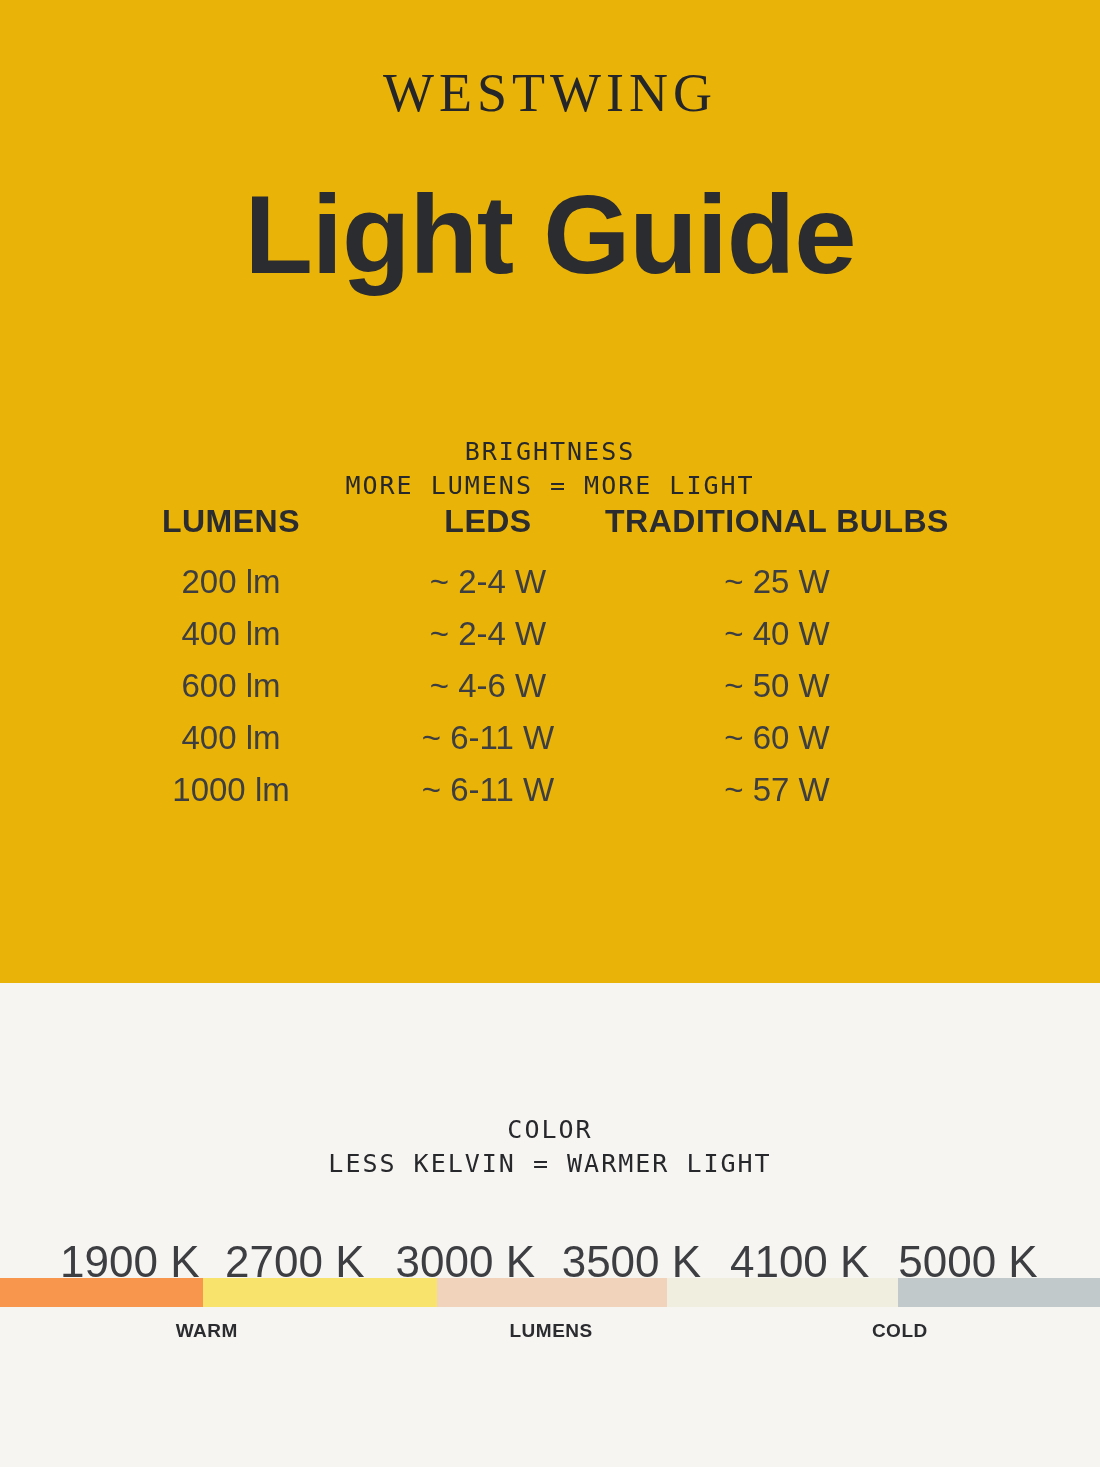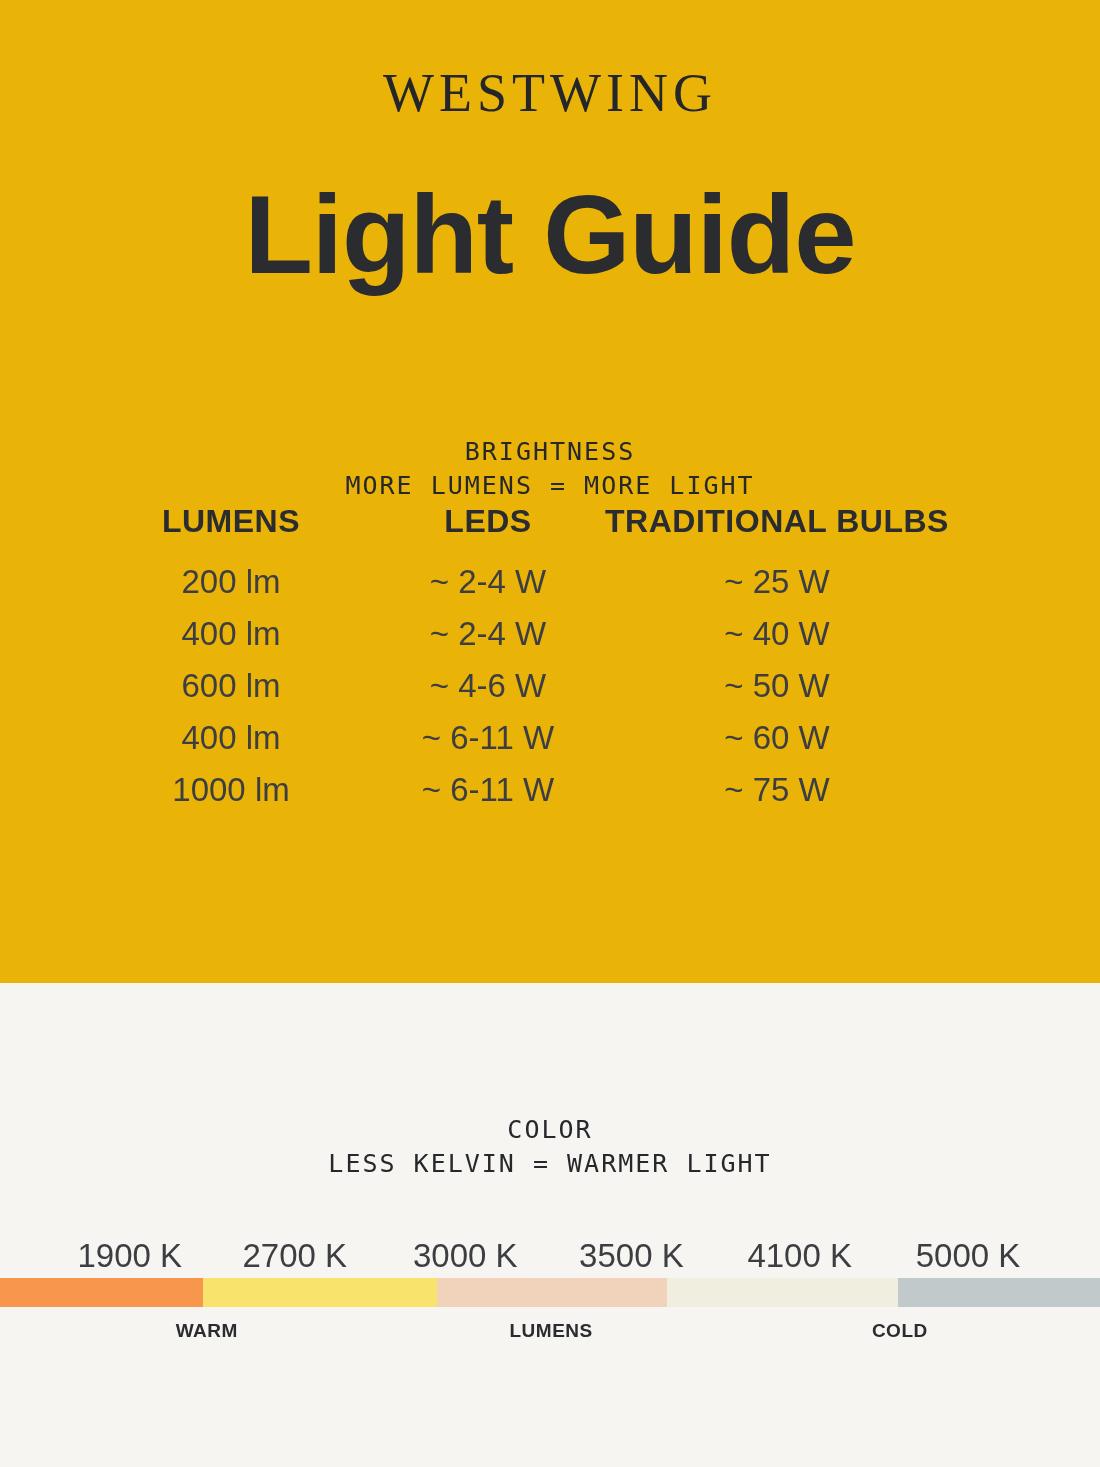--- a/index.html
+++ b/index.html
@@ -69,21 +69,21 @@
     text-align:center;
   }
   .kelvin-row {
     position:relative;
     height:36px;
     margin-top:56px;
   }
   .kelvin-label {
     position:absolute;
     transform:translateX(-50%);
-    font-size:33px;
+    font-size:44px;
     font-weight:400;
     color:#3d3e42;
     white-space:nowrap;
   }
   .scale-bar {
     display:flex;
     height:29px;
     margin-top:5px;
     width:100%;
   }
@@ -142,21 +142,21 @@
       <div>~ 50 W</div>
     </div>
     <div class="t-row t-data">
       <div>400 lm</div>
       <div>~ 6-11 W</div>
       <div>~ 60 W</div>
     </div>
     <div class="t-row t-data">
       <div>1000 lm</div>
       <div>~ 6-11 W</div>
-      <div>~ 75 W</div>
+      <div>~ 57 W</div>
     </div>
   </div>
 </div>
 
 <div class="section-bottom" style="background: rgb(247, 245, 241);">
   <div class="mono-block color-block">
     <div>COLOR</div>
     <div>LESS KELVIN = WARMER LIGHT</div>
   </div>
 

